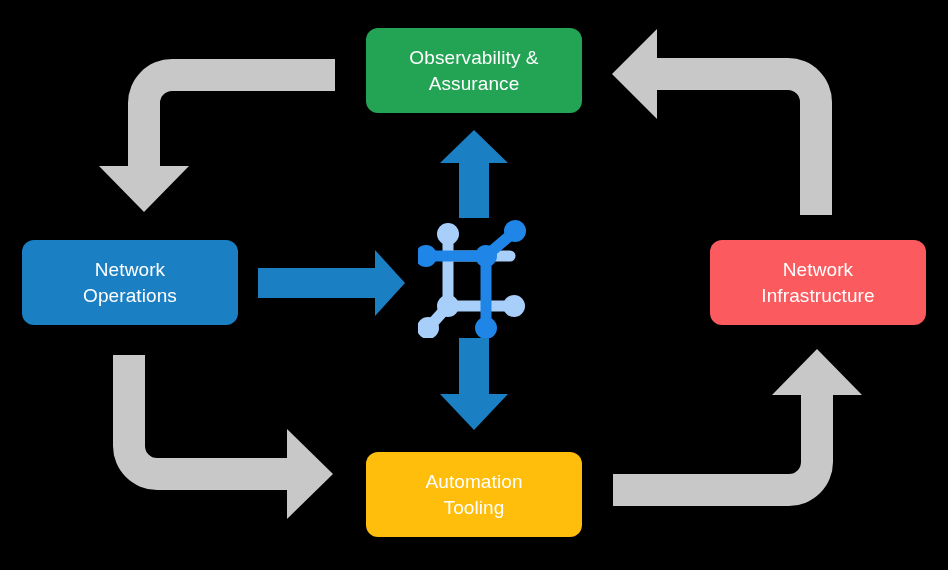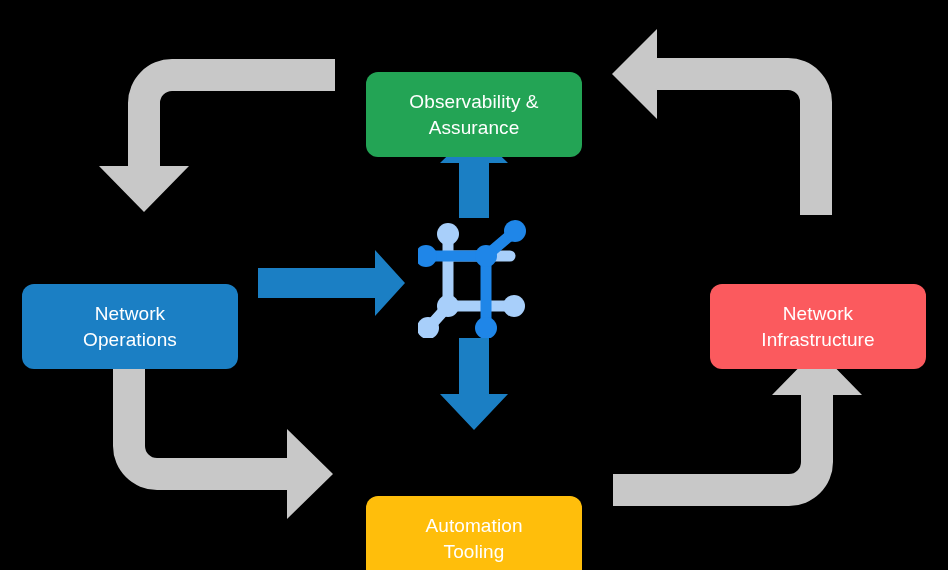--- a/index.html
+++ b/index.html
@@ -32,21 +32,20 @@
     align-items: center;
     justify-content: center;
     text-align: center;
     color: #ffffff;
     font-size: 19px;
     line-height: 1.32;
     font-weight: 400;
     letter-spacing: 0.1px;
     padding: 4px 10px;
     user-select: none;
-    margin-top: 44px;
   }
   .node-label {
     display: block;
     white-space: pre-line;
   }
   #box-observability {
     left: 366px;  top: 28px;  width: 216px; height: 85px;
     background: #23a455;
   }
   #box-network-operations {

